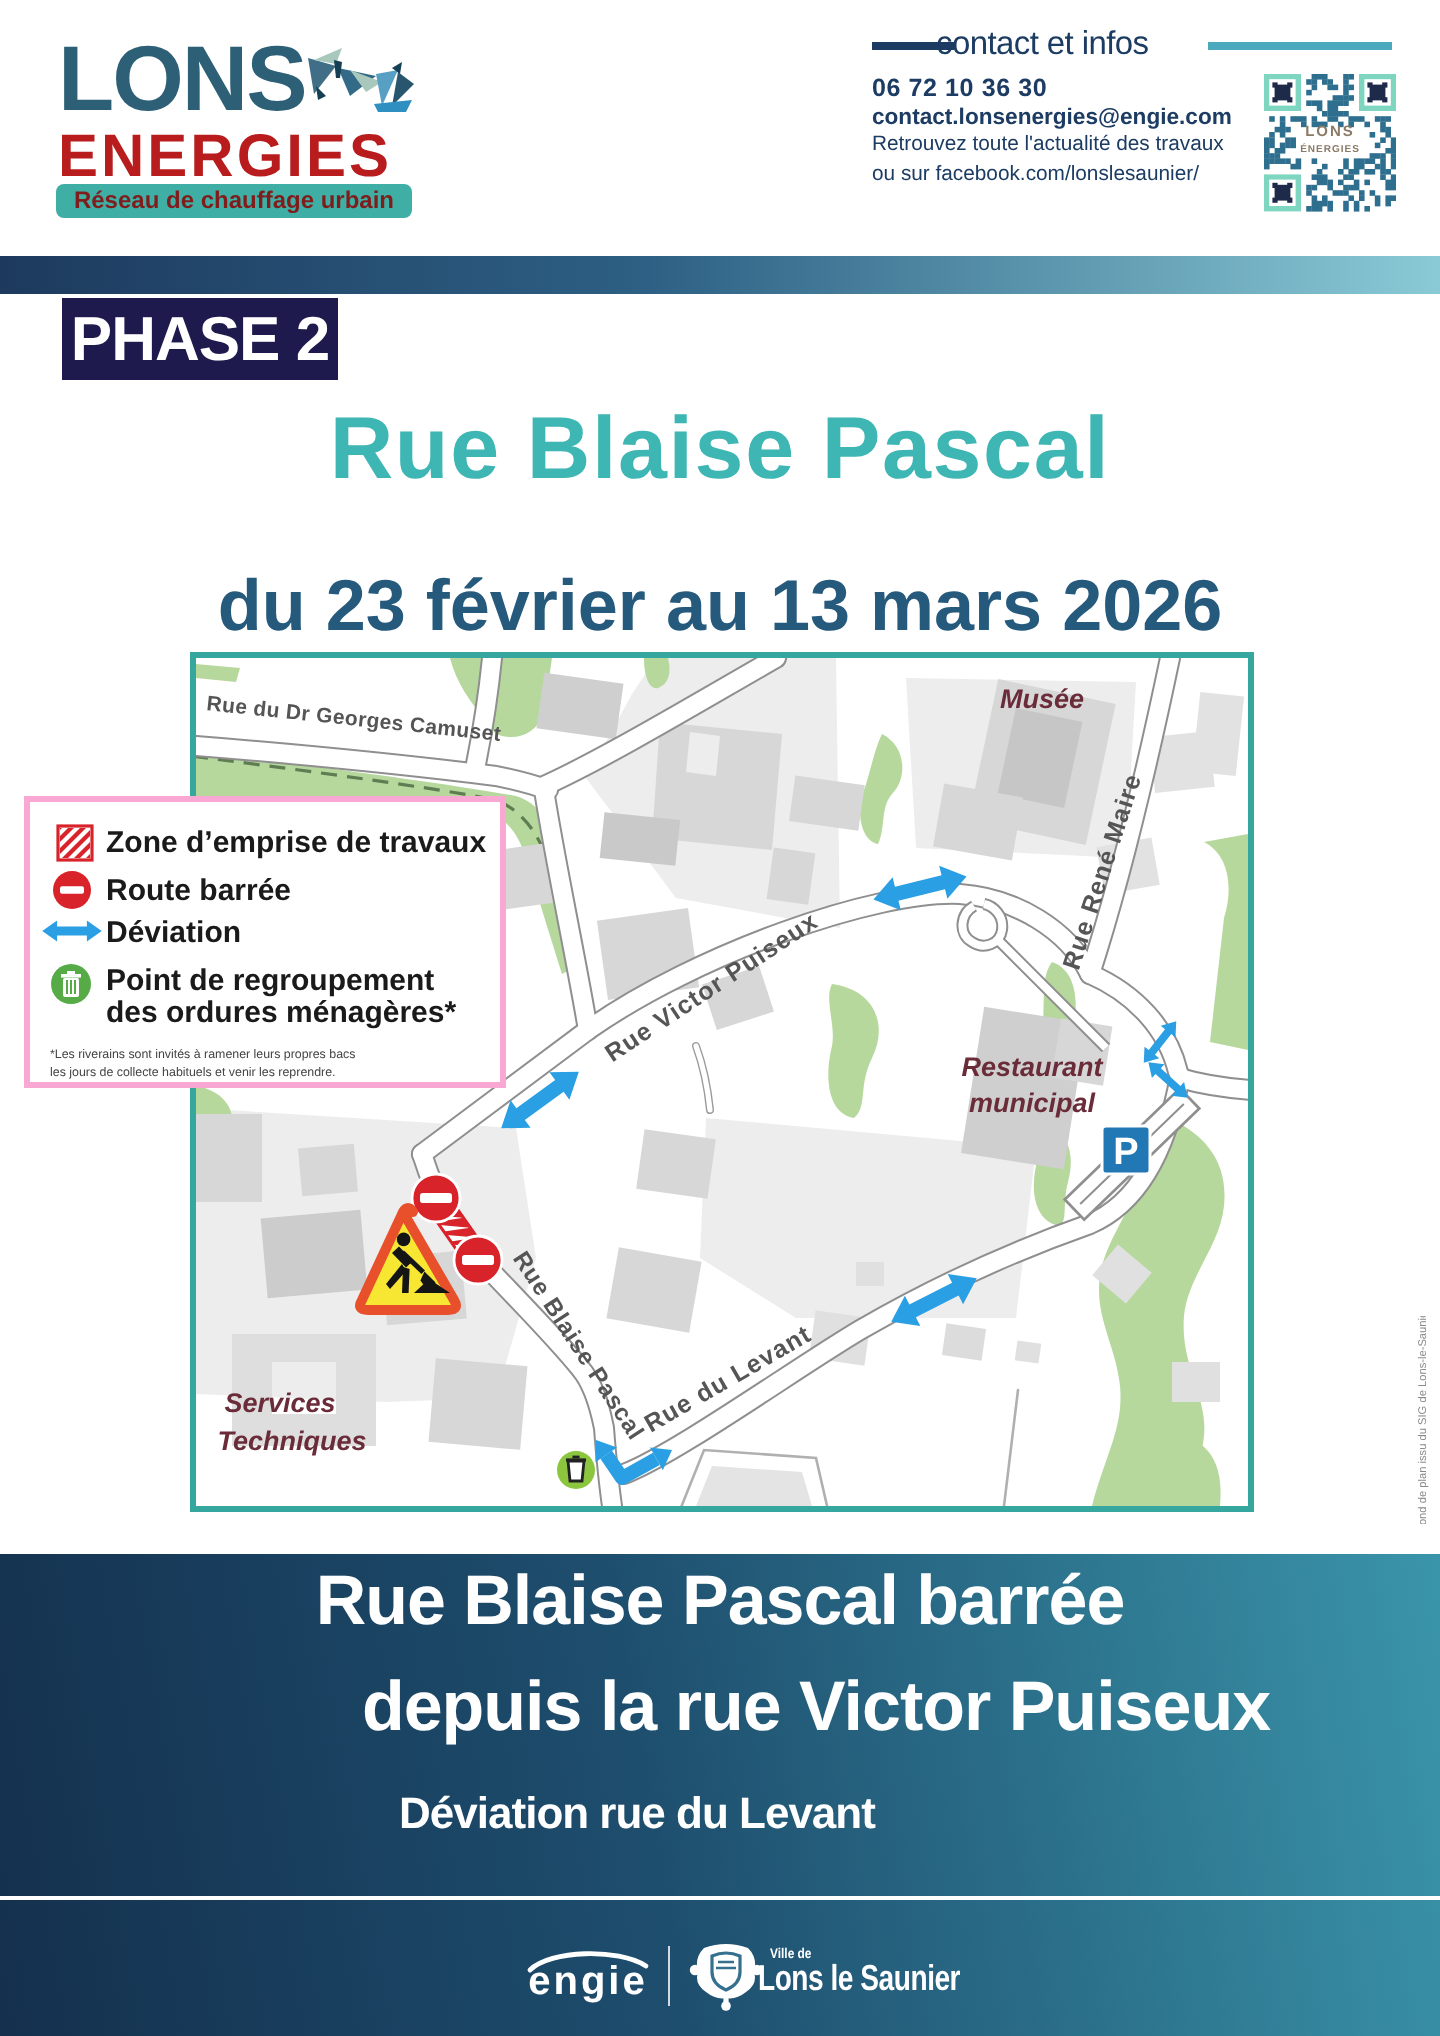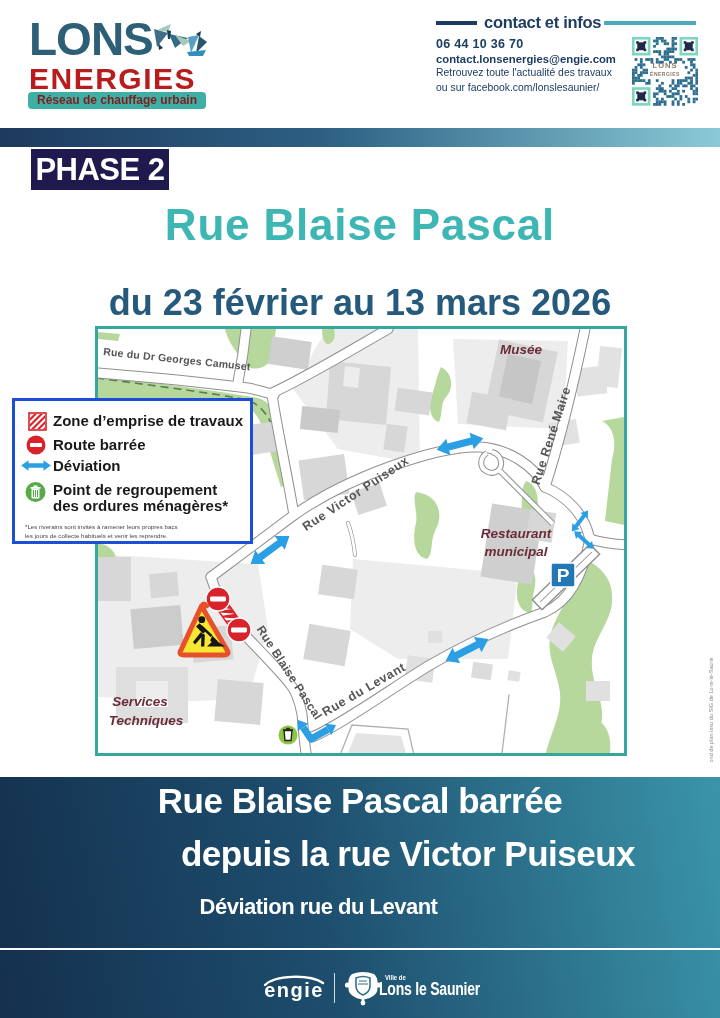--- a/index.html
+++ b/index.html
@@ -23,25 +23,25 @@
   <polygon points="17,8 21,9 20,17 18,17" fill="#143f54"></polygon>
   <polygon points="38,15 49,13 41,31" fill="#57a0c4"></polygon>
   <polygon points="49,14 57,20 46,31" fill="#28566e"></polygon>
   <polygon points="37,30 56,28 53,34 39,34" fill="#2e8fc0"></polygon>
   <polygon points="46,12 51,9 50,15" fill="#143f54"></polygon>
 </svg>
 
 <div class="abs" style="left:28px;top:92px;width:178px;height:17px;background:#3fafa5;border-radius:4px;color:#7f1d1d;font-size:12px;font-weight:bold;text-align:center;line-height:17px;">Réseau de chauffage urbain</div>
 
 <div class="abs" style="left:436px;top:21px;width:41px;height:4px;background:#1d3c63;"></div>
-<div class="abs" style="left:484px;top:13px;font-size:16.5px;font-weight:bold;color:#1d3c63;letter-spacing:-0.3px;">contact et infos</div>
+<div class="abs" style="left:468px;top:13px;font-size:16.5px;font-weight:normal;color:#1d3c63;letter-spacing:-0.3px;">contact et infos</div>
 <div class="abs" style="left:604px;top:21px;width:92px;height:4px;background:#4aa9bc;"></div>
 
 <div class="abs" style="left:436px;top:37px;width:210px;font-size:10.4px;color:#1d3c63;line-height:14.5px;">
-  <div style="font-weight:bold;font-size:12.5px;letter-spacing:0.3px;">06 44 10 36 70</div>
+  <div style="font-weight:bold;font-size:12.5px;letter-spacing:0.3px;">06 72 10 36 30</div>
   <div style="font-weight:bold;font-size:11.3px;">contact.lonsenergies@engie.com</div>
   <div>Retrouvez toute l'actualité des travaux</div>
   <div>ou sur facebook.com/lonslesaunier/</div>
 </div>
 
 <svg class="abs" style="left:632px;top:37px;" width="66" height="69" viewBox="0 0 66 69" id="qr">
     <g fill="#2e6e8e">
       <rect x="23.8" y="0.0" width="2.79" height="2.79"></rect>
       <rect x="26.4" y="0.0" width="2.79" height="2.79"></rect>
       <rect x="29.0" y="0.0" width="2.79" height="2.79"></rect>
@@ -456,21 +456,21 @@
 <path d="M-5,-5 L5,-5" stroke="#222" stroke-width="1.6"></path>
 <path d="M-1.8,-6.5 L1.8,-6.5" stroke="#222" stroke-width="1.4"></path>
 </g>
 </svg>
 </div>
 
 <svg class="abs" style="left:705px;top:658px;" width="14" height="104" viewBox="0 0 14 104">
     <text x="8" y="52" transform="rotate(-90 8 52)" font-size="5.6" fill="#8a8a8a" text-anchor="middle">Fond de plan issu du SIG  de Lons-le-Saunier</text>
   </svg>
 
-<div class="abs" style="left:12px;top:398px;width:235px;height:140px;background:#fff;border:3px solid #1d4ed8;z-index:5;">
+<div class="abs" style="left:12px;top:398px;width:235px;height:140px;background:#fff;border:3px solid #f9a8d4;z-index:5;">
 <svg width="235" height="140" viewBox="0 0 235 140">
 
 <g transform="translate(14,12)">
 <rect width="17" height="17" fill="#fff" stroke="#d8232a" stroke-width="1.6"></rect>
 <g fill="#d8232a">
 <polygon points="1,5 5,1 8,1 1,8"></polygon>
 <polygon points="1,11 11,1 14,1 1,14"></polygon>
 <polygon points="2,16 16,2 16,5 5,16"></polygon>
 <polygon points="8,16 16,8 16,11 11,16"></polygon>
 <polygon points="14,16 16,14 16,16"></polygon>

